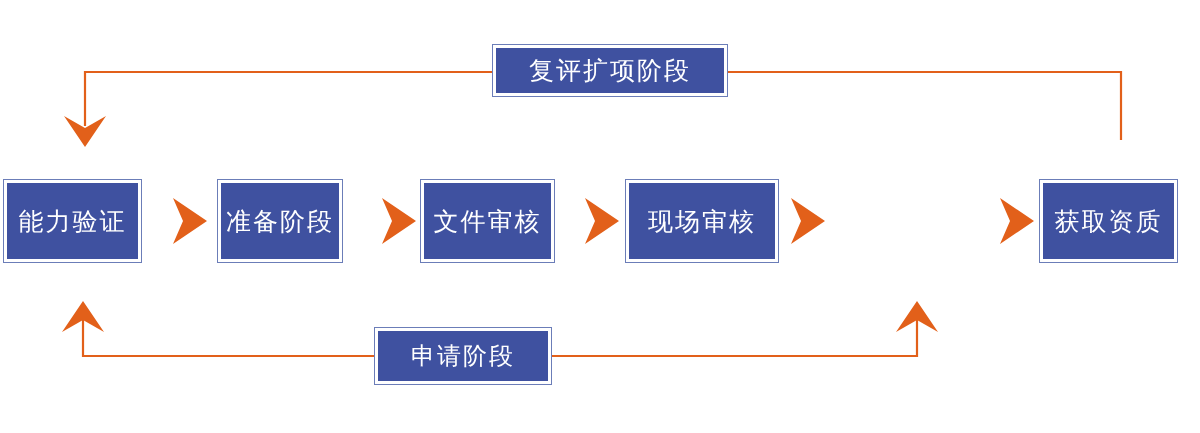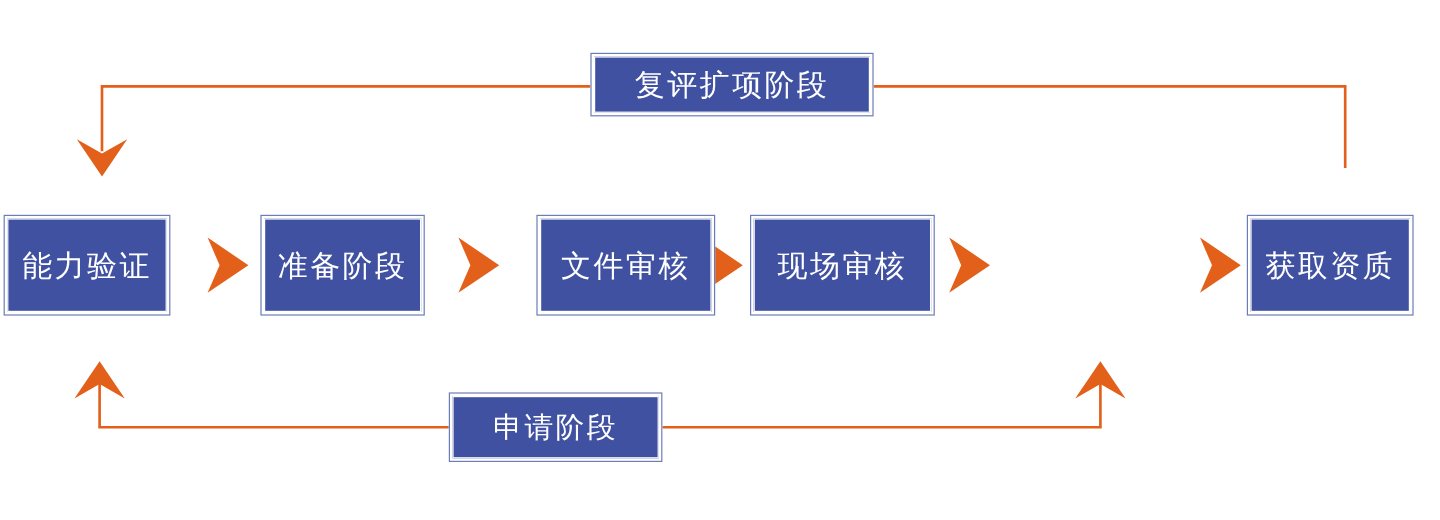--- a/index.html
+++ b/index.html
@@ -90,27 +90,27 @@
       <span class="node-label">复评扩项阶段</span>
     </div>
   </div>
 
   <div class="node" style="left:3px; top:179px; width:139px; height:84px;">
     <div class="node-inner">
       <span class="node-label">能力验证</span>
     </div>
   </div>
 
-  <div class="node" style="left:217px; top:179px; width:137px; height:84px;">
+  <div class="node" style="left:217px; top:179px; width:126px; height:84px;">
     <div class="node-inner">
       <span class="node-label">准备阶段</span>
     </div>
   </div>
 
-  <div class="node" style="left:420px; top:179px; width:149px; height:84px;margin-left:27px;">
+  <div class="node" style="left:420px; top:179px; width:135px; height:84px;">
     <div class="node-inner">
       <span class="node-label">文件审核</span>
     </div>
   </div>
 
   <div class="node" style="left:625px; top:179px; width:154px; height:84px;">
     <div class="node-inner">
       <span class="node-label">现场审核</span>
     </div>
   </div>

